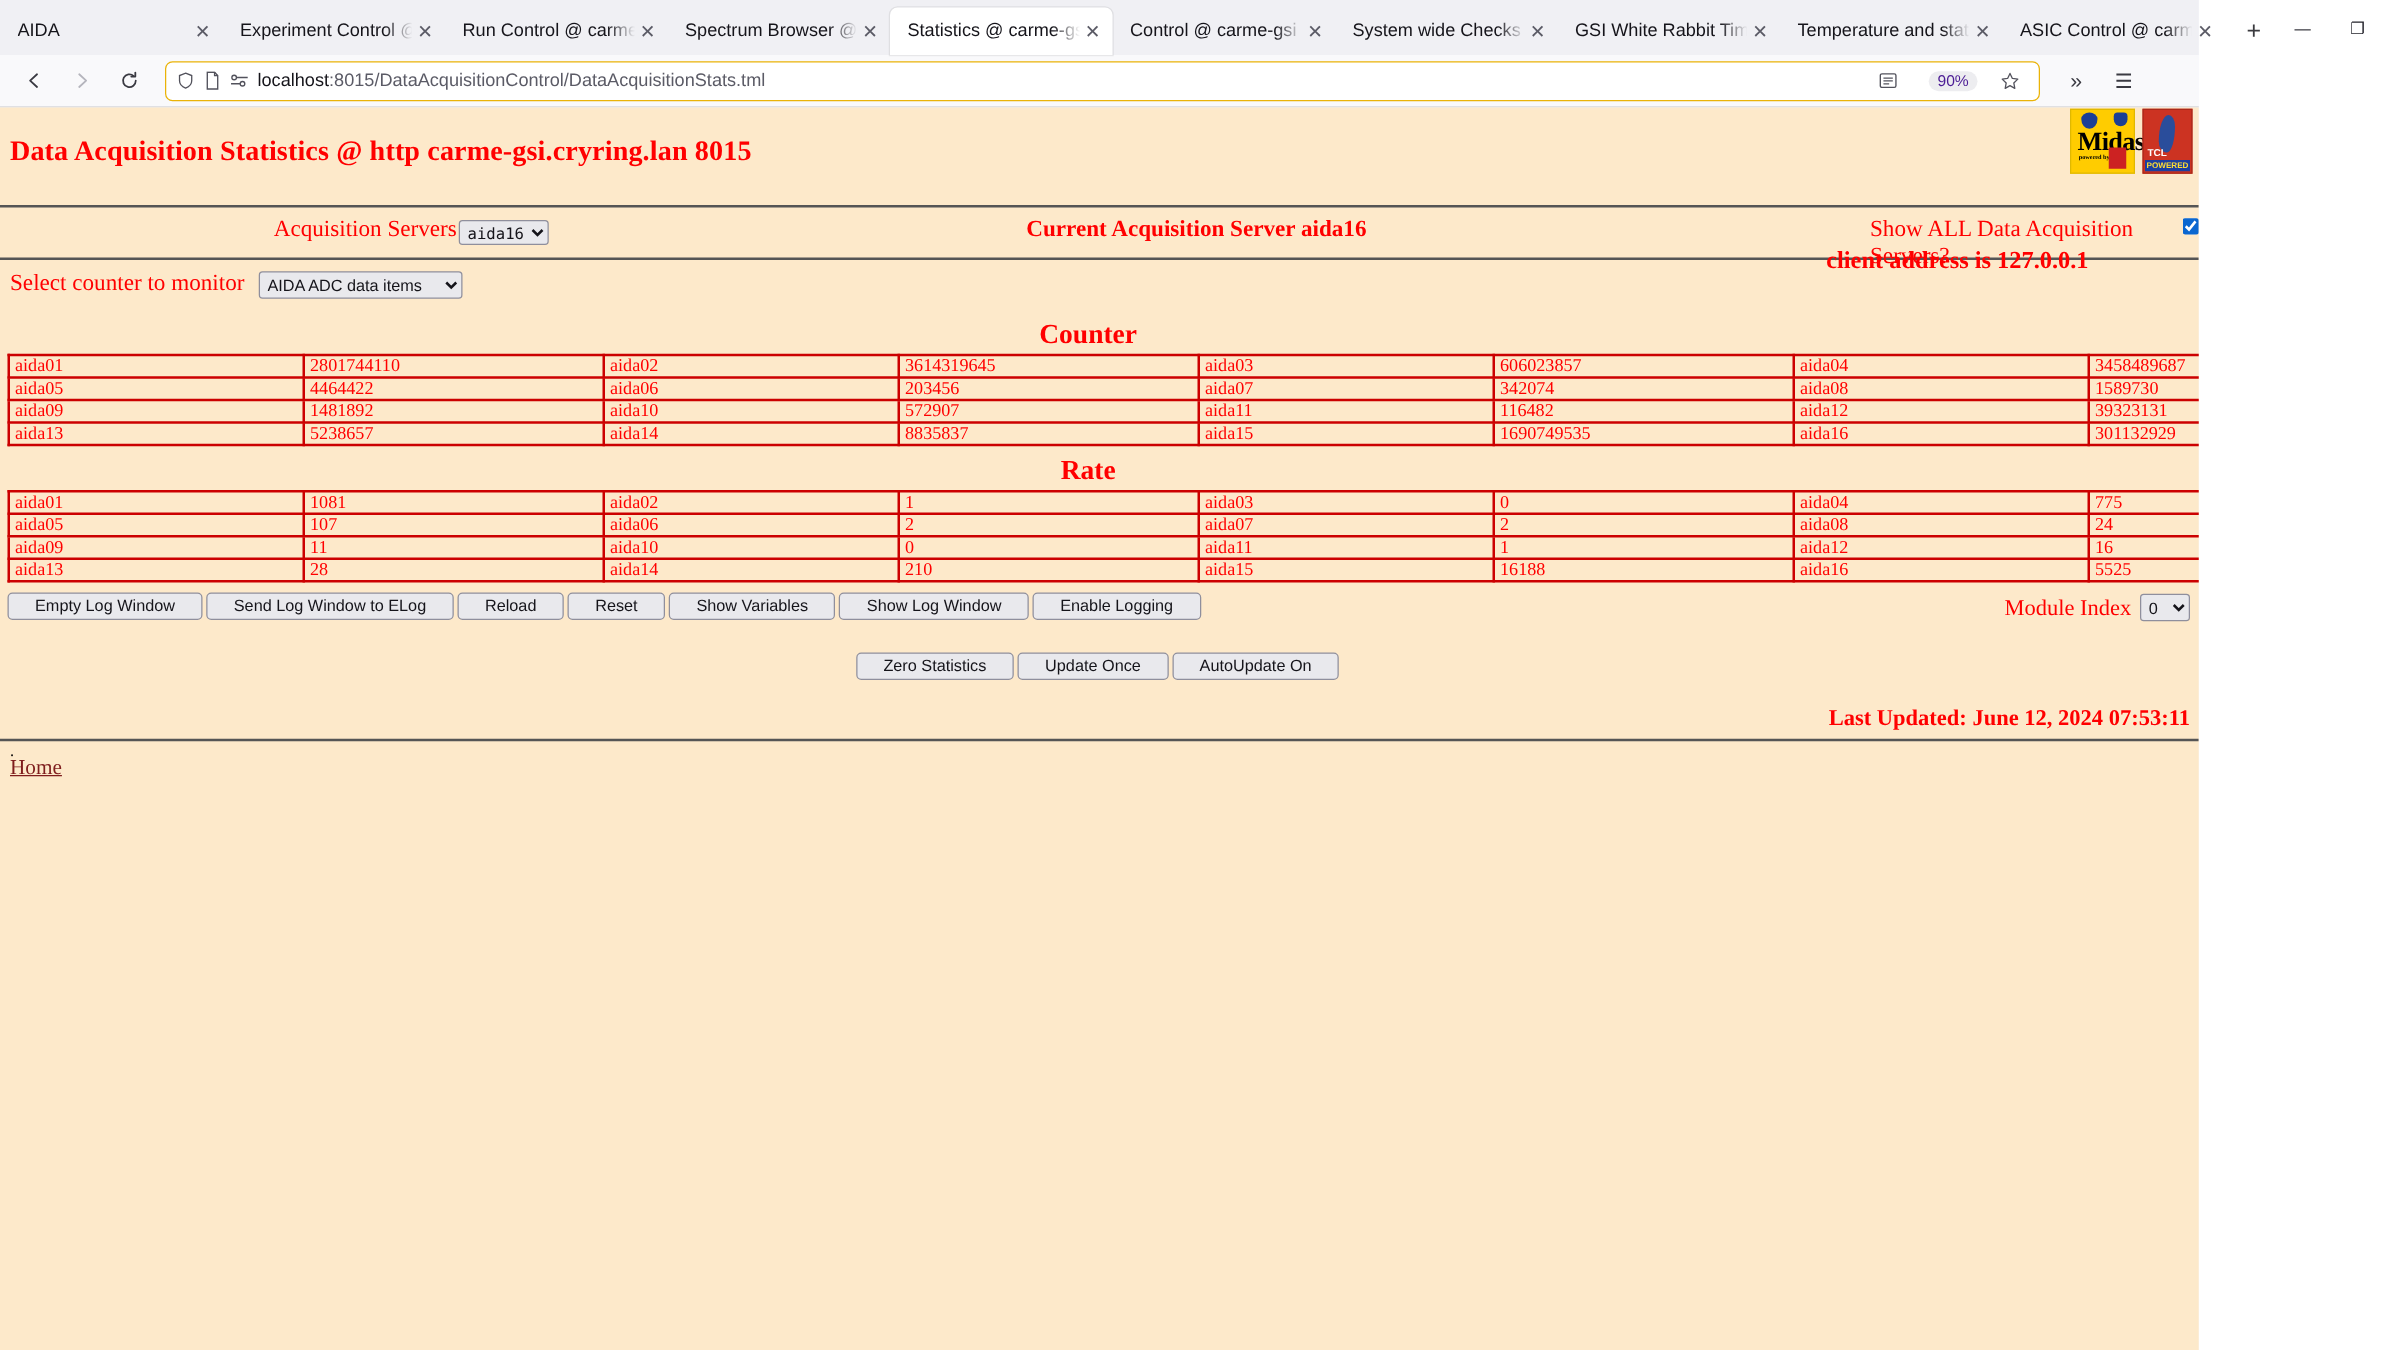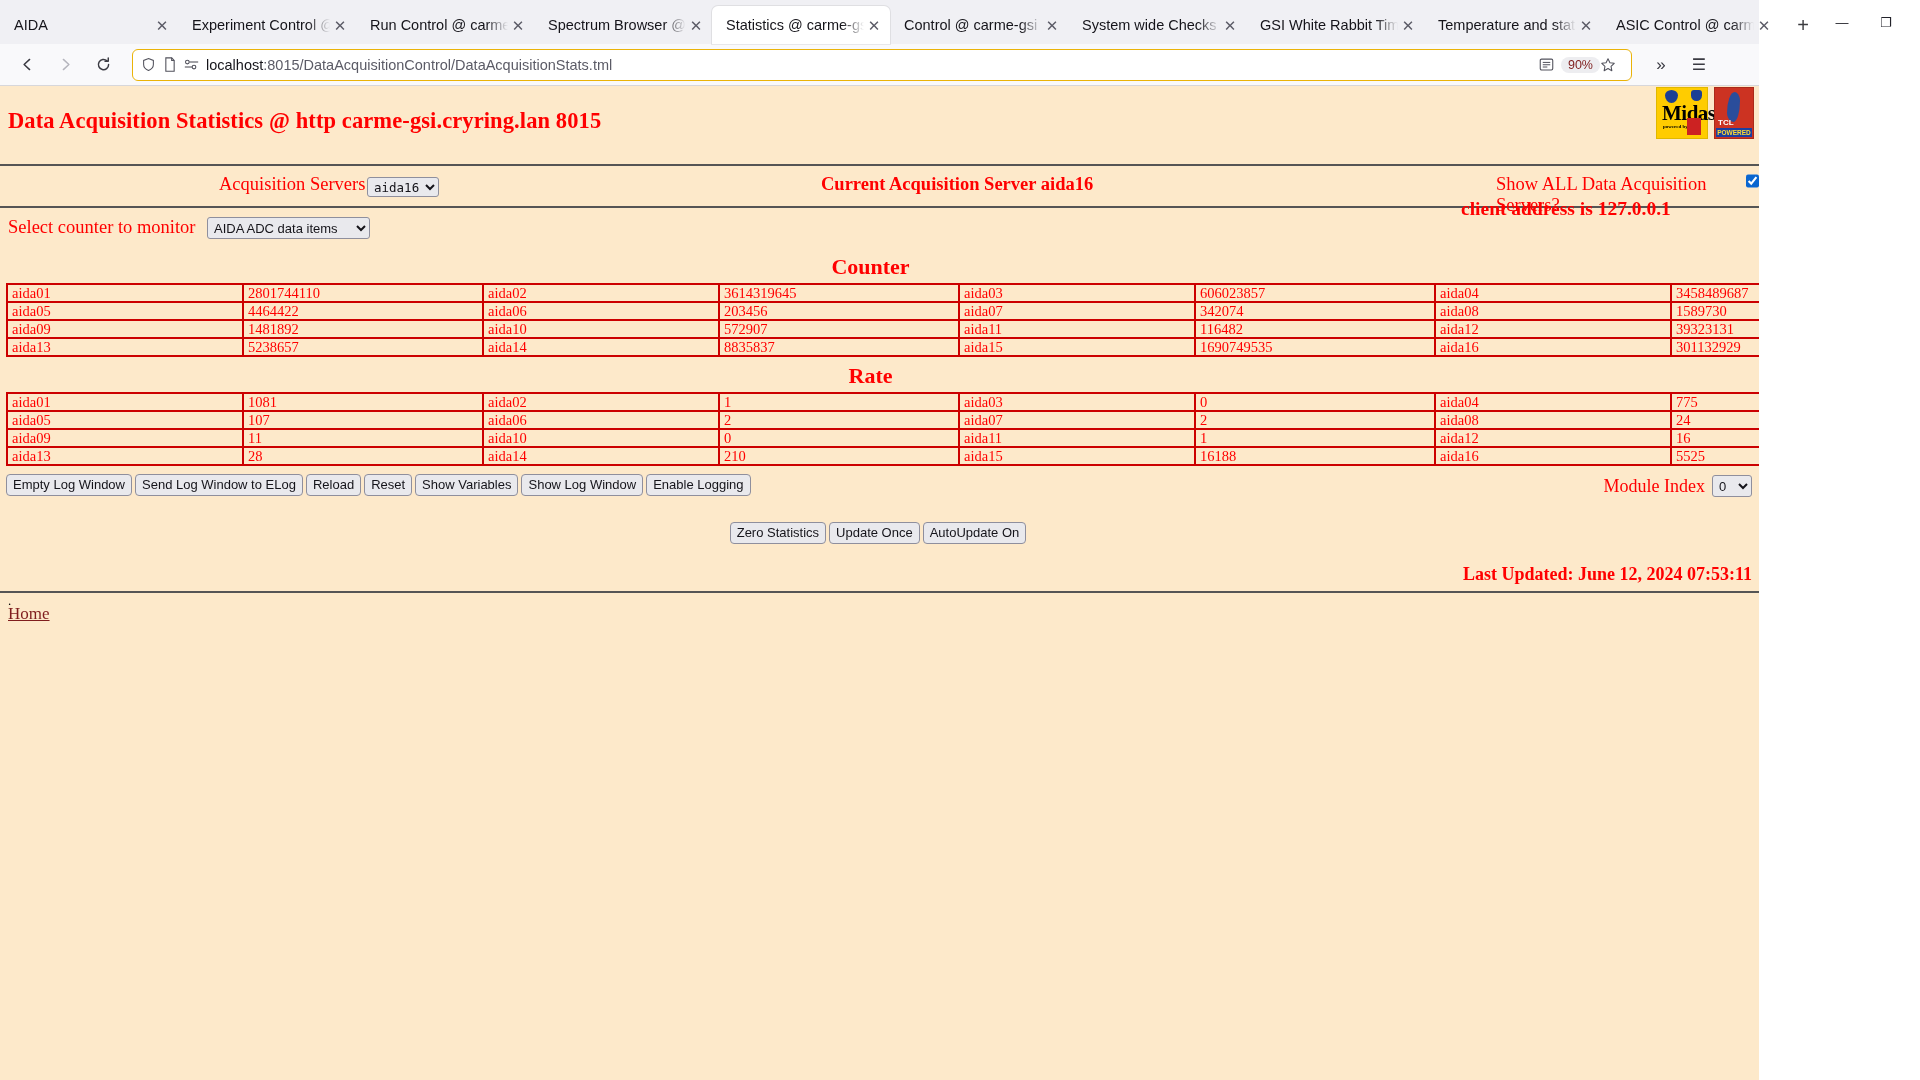--- a/index.html
+++ b/index.html
@@ -95,22 +95,22 @@
     border: 1px solid #eab308;
     border-radius: 6px;
     display: flex; align-items: center;
     padding: 0 8px;
     max-width: 1500px;
   }
   .urlbar .u-icon { margin-right: 7px; display:flex; align-items:center; color:#52525c; }
   .urltext { font-size: 14.5px; color: #5b5b66; flex: 1 1 auto; white-space: nowrap; overflow: hidden; }
   .urltext b { color: #15141a; font-weight: 400; }
   .urlbar .zoomtag {
-    font-size: 12.5px; color: #7f1d1d; background: #ededf0; border-radius: 10px;
-    padding: 1px 7px; margin: 0 0;
+    font-size: 12.5px; color: #4c1d95; background: #ededf0; border-radius: 10px;
+    padding: 1px 7px; margin: 0 18px;
   }
   .rightnav { display: flex; align-items: center; }
 
   
   .page {
     flex: 1 1 auto;
     background: #fde9ca;
     font-family: "Liberation Serif", "DejaVu Serif", serif;
     color: #ff0000;
     position: relative;
@@ -189,21 +189,21 @@
   td.v { width: 240px; }
 
   .btnrow { padding: 8px 0 0 6px; position: relative; height: 34px; }
   button.ui {
     font-family: "Liberation Sans", sans-serif;
     font-size: 13px;
     background: #e9e9ed;
     border: 1px solid #8f8f9d;
     border-radius: 4px;
     color: #15141a;
-    padding: 2px 6px;
+    padding: 2px 21px;
     margin-right: 3px;
     height: 22px;
     line-height: 16px;
   }
   .modindex { position: absolute; right: 7px; top: 9px; font-size: 18px; display: flex; align-items: center; gap: 7px; }
   .centerbtns { text-align: center; padding-top: 22px; }
   .lastupd { text-align: right; font-size: 18px; padding: 20px 7px 6px 0; font-weight: bold; }
   .homelink { padding: 5px 0 0 8px; font-size: 16px; }
   .homelink .dot { font-size: 13px; color: #000; display:block; line-height:6px; }
   .homelink a { color: #7f1d1d; text-decoration: underline; font-size: 17px; }

